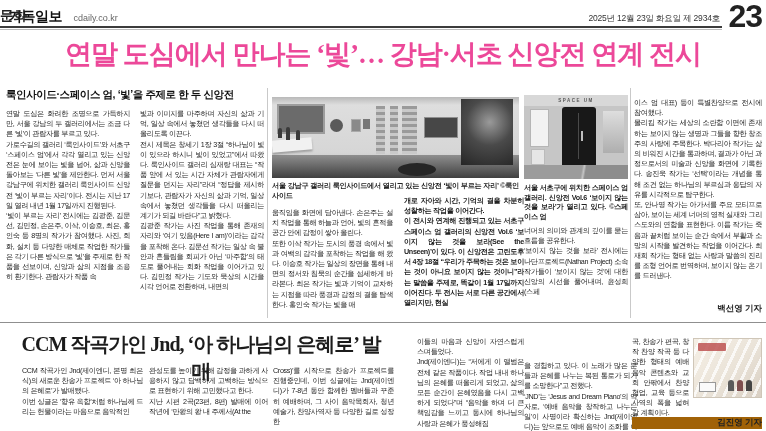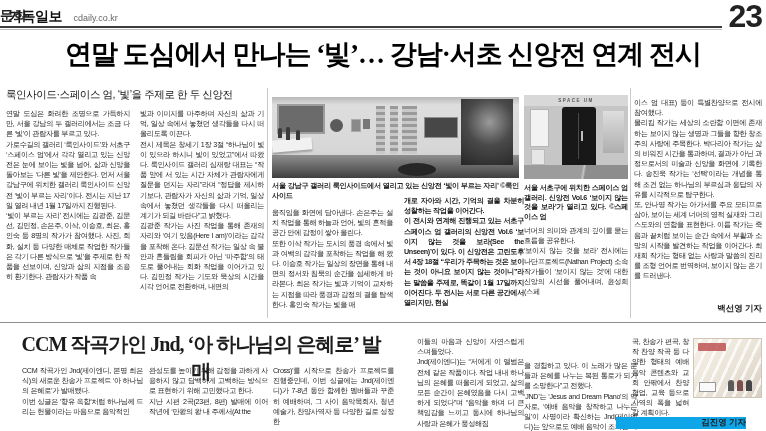--- a/index.html
+++ b/index.html
@@ -13,25 +13,25 @@
   .site{font-size:9px;color:#666;margin-left:7px;}
   .section{position:absolute;left:0;right:0;top:7px;text-align:left;font-size:13.5px;font-weight:700;color:#222;}
   .dateline{position:absolute;right:46px;top:13px;font-size:8.5px;color:#333;letter-spacing:-0.2px;}
   .pageno{position:absolute;right:4px;top:-2px;font-size:32px;font-weight:600;color:#222;letter-spacing:-1px;}
   .hrule{position:absolute;left:0;top:26px;width:722px;height:2px;background:#3c3c3c;}
   .hrule2{position:absolute;left:0;top:29px;width:722px;height:1px;background:#bcbcbc;}
   
   .headline1{
     position:absolute;left:0;right:0;top:36px;margin:0;text-align:center;
     font-family:"Liberation Serif","DejaVu Serif",serif;
-    font-size:27px;font-weight:700;color:#000000;letter-spacing:-1px;
+    font-size:27px;font-weight:700;color:#ec4899;letter-spacing:-1px;
   }
   .subhead{
     position:absolute;left:6px;top:88px;width:258px;margin:0;
-    font-size:10.5px;font-weight:400;color:#111;letter-spacing:-0.4px;
+    font-size:10.5px;font-weight:700;color:#111;letter-spacing:-0.4px;
   }
   .col{
     position:absolute;font-size:7.2px;line-height:10.2px;letter-spacing:-0.35px;
     text-align:justify;white-space:pre-line;color:#222;overflow:hidden;
   }
   .a1c1{left:6px;top:109px;width:124px;height:205px;}
   .a1c2{left:140px;top:109px;width:124px;height:205px;}
   .a1c3{left:272px;top:208px;width:121px;height:122px;}
   .a1c4{left:404px;top:196px;width:120px;height:122px;font-weight:bold;}
   .a1c5{left:524px;top:226px;width:104px;height:92px;}
@@ -90,32 +90,33 @@
   .a2c6 span{white-space:pre-line;}
   .album{float:right;width:67px;height:58px;margin:1px 0 3px 4px;position:relative;overflow:hidden;
     background:linear-gradient(135deg,#f6f0e6 0%,#eae3d8 55%,#d9cfc3 100%);border:1px solid #cfc6b8;}
   .album-rays{position:absolute;left:-10px;top:-10px;width:120%;height:120%;
     background:repeating-linear-gradient(115deg,rgba(255,255,255,.75) 0 3px,transparent 3px 9px);}
   .album-title{position:absolute;left:4px;top:4px;width:28px;height:8px;background:rgba(186,74,74,.8);border-radius:1px;}
   .album-piano{position:absolute;left:5px;bottom:5px;width:15px;height:8px;background:#fafafa;
     border:1px solid #999;}
   .album-fig{position:absolute;bottom:6px;width:6px;height:11px;border-radius:3px 3px 0 0;}
   .af1{left:34px;background:#5a5a5a;} .af2{left:43px;background:#7d4e4e;} .af3{left:52px;background:#444;}
-  .by2{left:616px;top:417px;width:130px;background:#0ea5e9;}
+  .by2{left:632px;top:417px;width:130px;background:#a16207;}
 </style>
 </head>
 <body>
 
 <div class="page">
 
   <div class="mast">
     <span class="brand">기독일보</span>
     <span class="site">cdaily.co.kr</span>
   </div>
   <div class="section">문화</div>
+  <div class="dateline">2025년 12월 23일 화요일 제 2934호</div>
   <div class="pageno">23</div>
   <div class="hrule"></div>
   <div class="hrule2"></div>
 
   <h1 class="headline1">연말 도심에서 만나는 ‘빛’… 강남·서초 신앙전 연계 전시</h1>
   <h2 class="subhead">룩인사이드·스페이스 엄, ‘빛’을 주제로 한 두 신앙전</h2>
 
   <div class="vr vr1"></div>
   <div class="vr vr2"></div>
 

